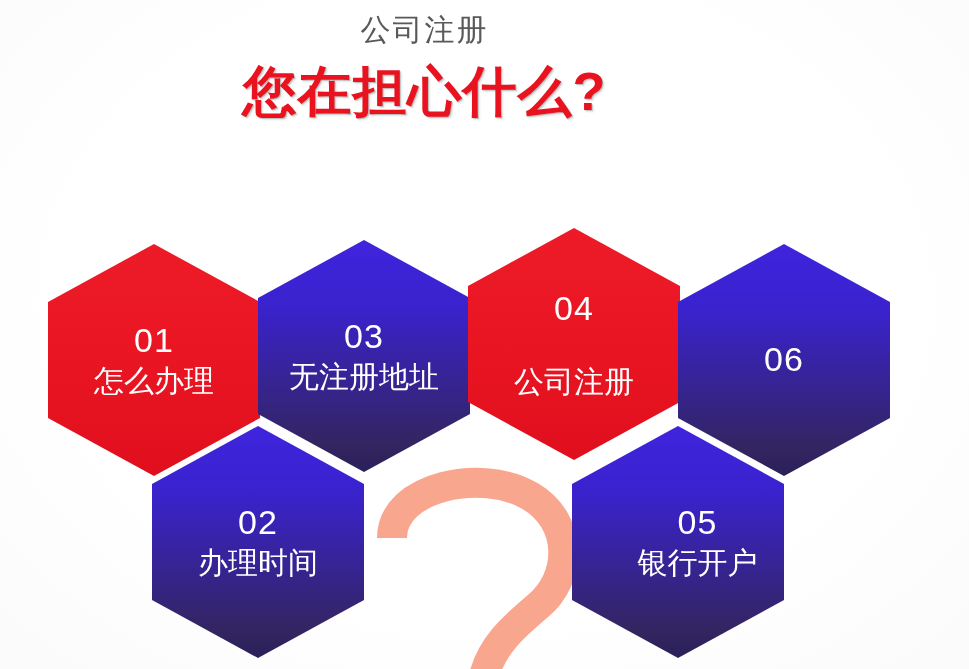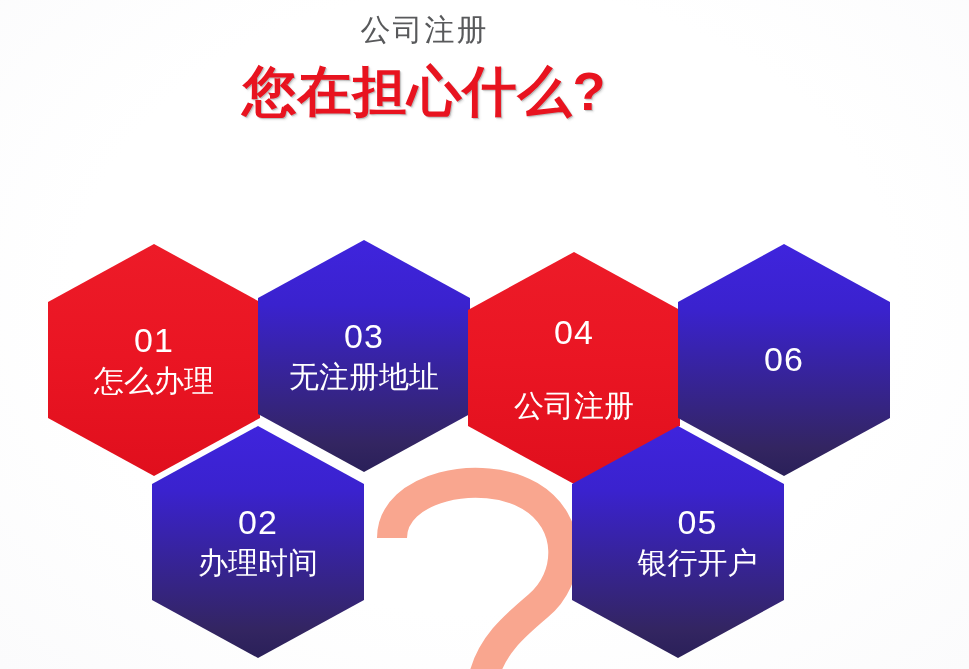--- a/index.html
+++ b/index.html
@@ -102,21 +102,21 @@
     font-size: 30px;
     line-height: 38px;
     font-weight: 400;
     letter-spacing: 0px;
     white-space: nowrap;
   }
 
   
   #hex-01 { left: 48px;  top: 244px; }
   #hex-03 { left: 258px; top: 240px; }
-  #hex-04 { left: 468px; top: 252px; gap: 33px; }
+  #hex-04 { left: 468px; top: 228px; gap: 33px; }
   #hex-06 { left: 678px; top: 244px; }
 
   
   #hex-02 { left: 152px; top: 426px; }
   #hex-05 { left: 572px; top: 426px; padding-left: 39px; }
 </style>
 </head>
 <body>
 
 <div id="poster">

